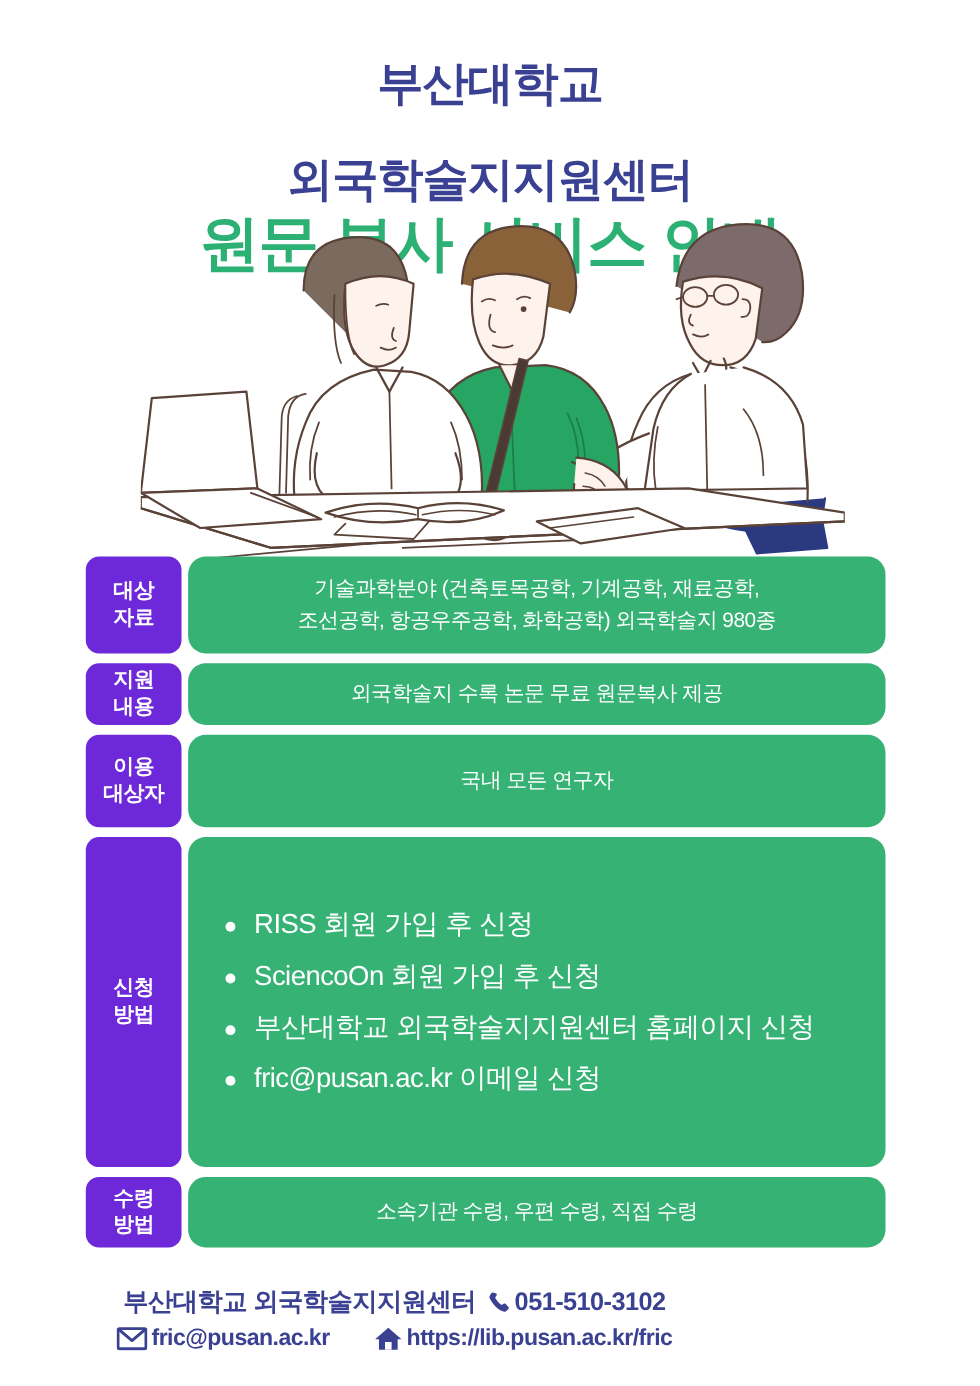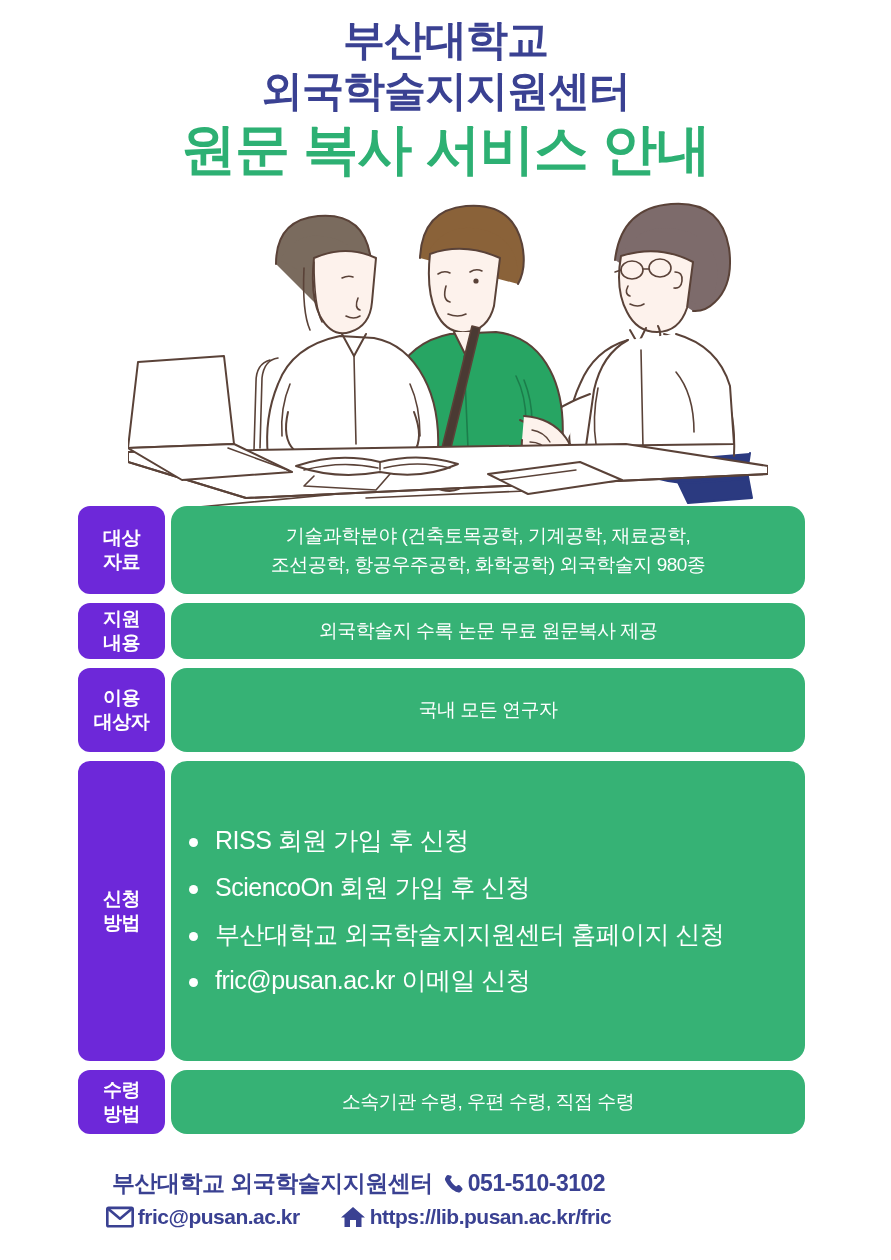--- a/index.html
+++ b/index.html
@@ -22,20 +22,21 @@
     top: 14px; left: 0; width: 891px;
     text-align: center;
   }
   .title-line1, .title-line2 {
     color: #3a4192;
     font-size: 42px;
     font-weight: 700;
     letter-spacing: -1px;
     line-height: 1.22;
     white-space: nowrap;
+    margin-top: 36px;
   }
   .title-line3 {
     color: #2db073;
     font-size: 55px;
     font-weight: 700;
     letter-spacing: -1px;
     line-height: 1.18;
     margin-top: 1px;
     white-space: nowrap;
   }
@@ -98,21 +99,21 @@
   .row.r1 { height: 88px; }
   .row.r2 { height: 56px; }
   .row.r3 { height: 84px; }
   .row.r4 { height: 300px; }
   .row.r5 { height: 64px; }
 
   
   .row.r4 .row-content {
     align-items: flex-start;
     justify-content: center;
-    padding-left: 12px;
+    padding-left: 28px;
   }
   .bullets { list-style: none; }
   .bullets li {
     position: relative;
     padding-left: 32px;
     font-size: 25px;
     line-height: 1.35;
     letter-spacing: -0.5px;
     margin: 13px 0;
     color: #ffffff;

